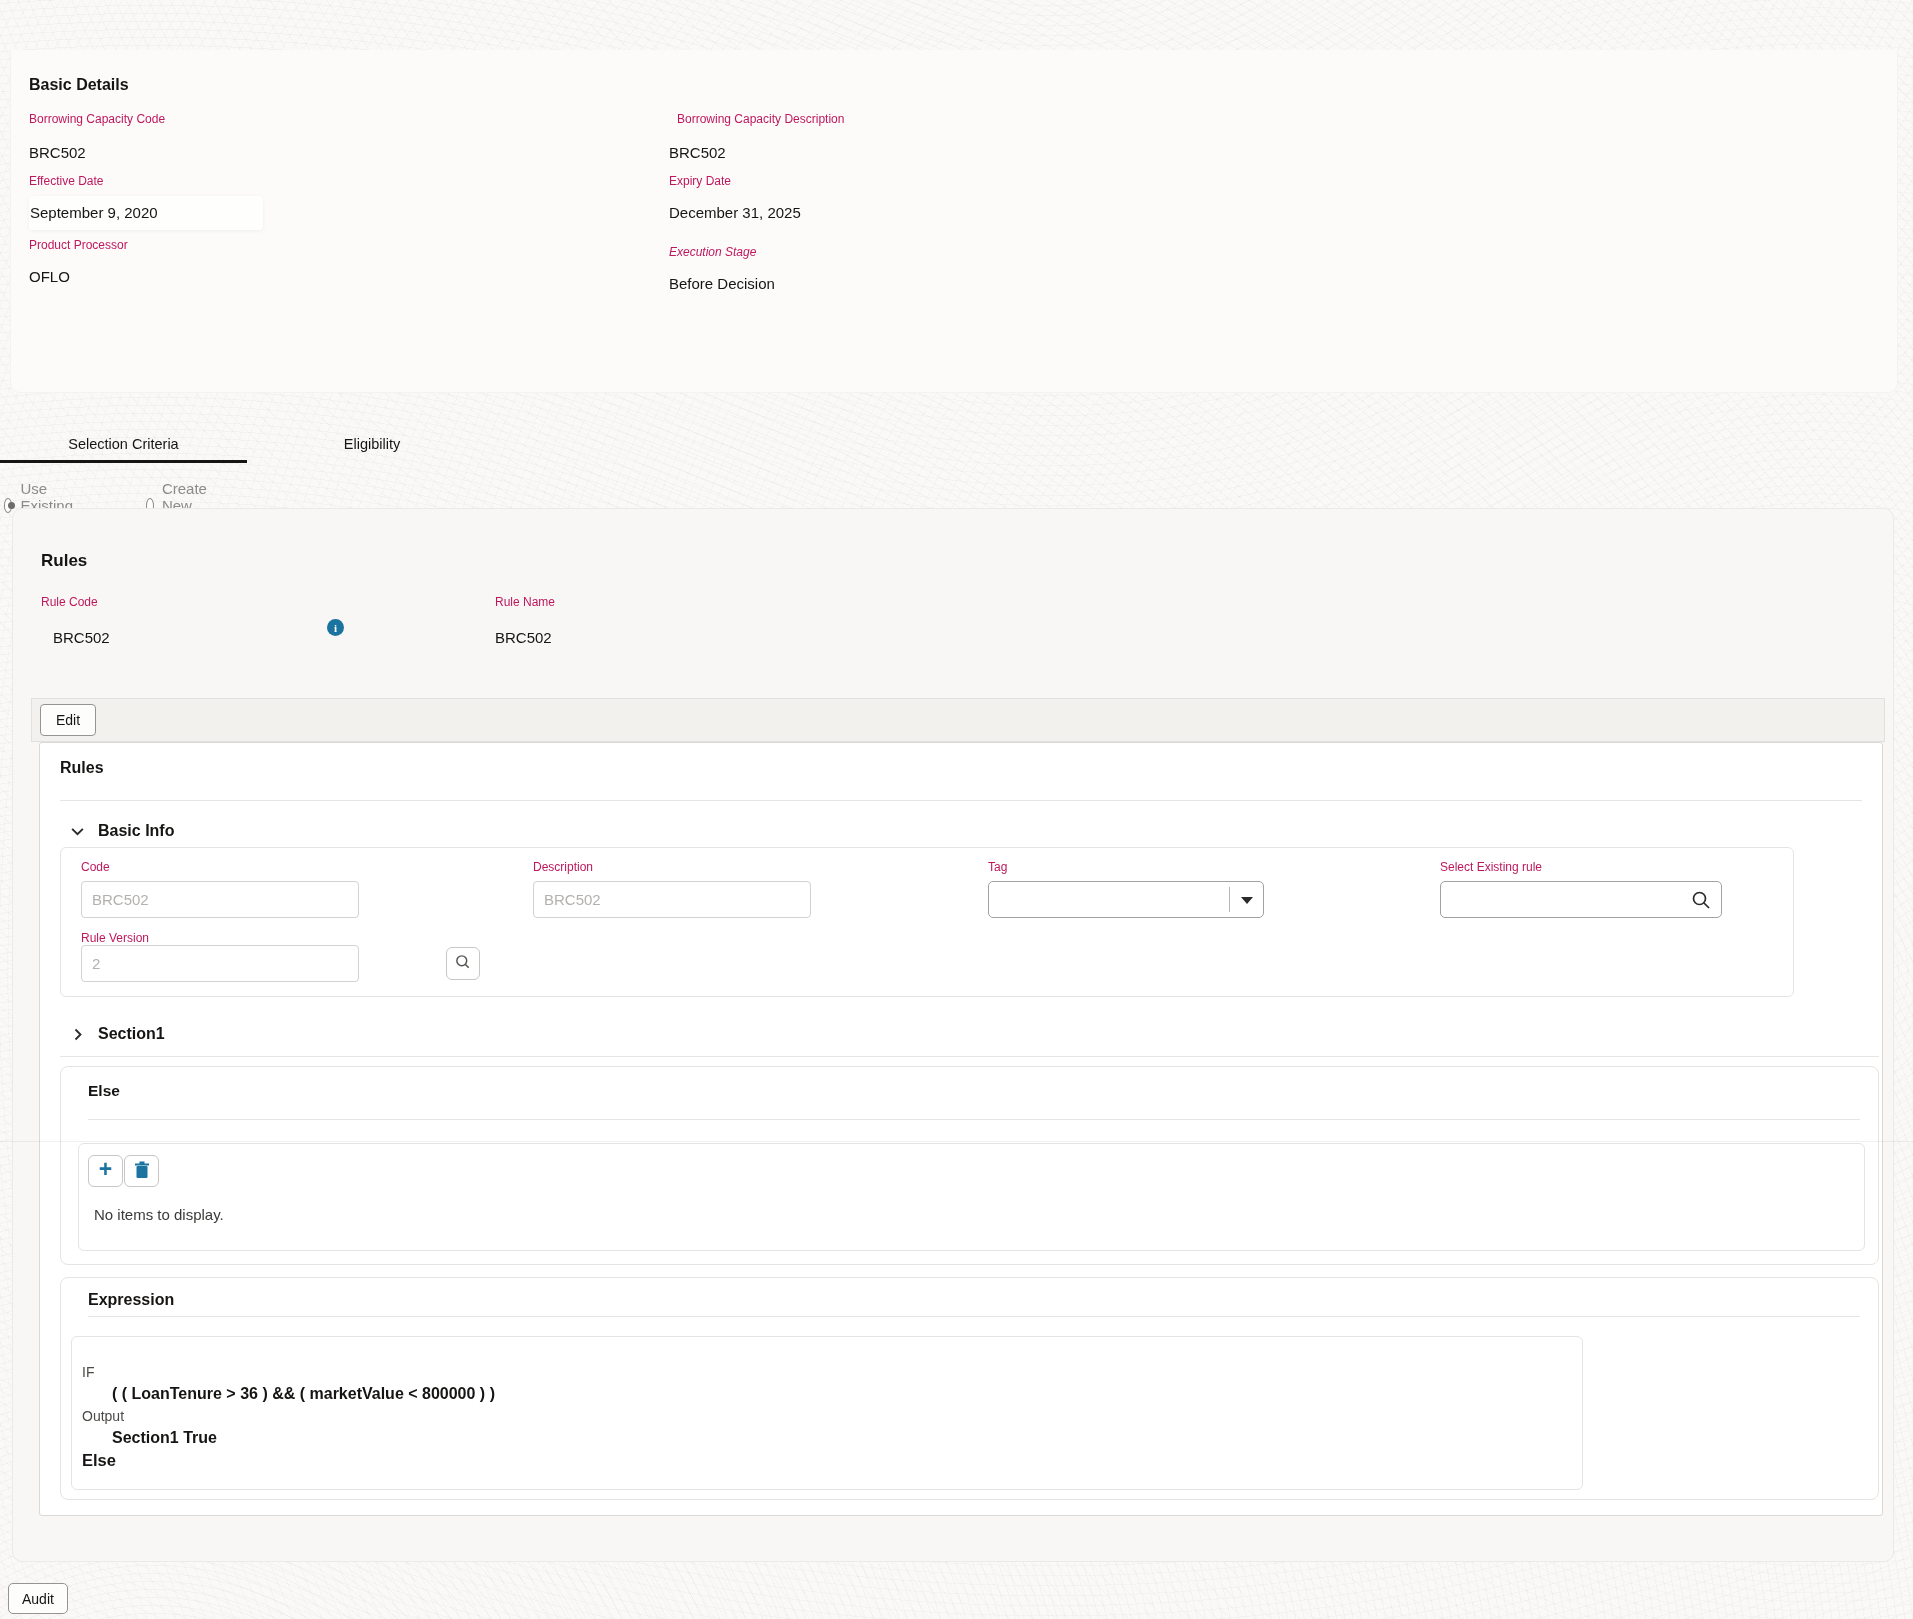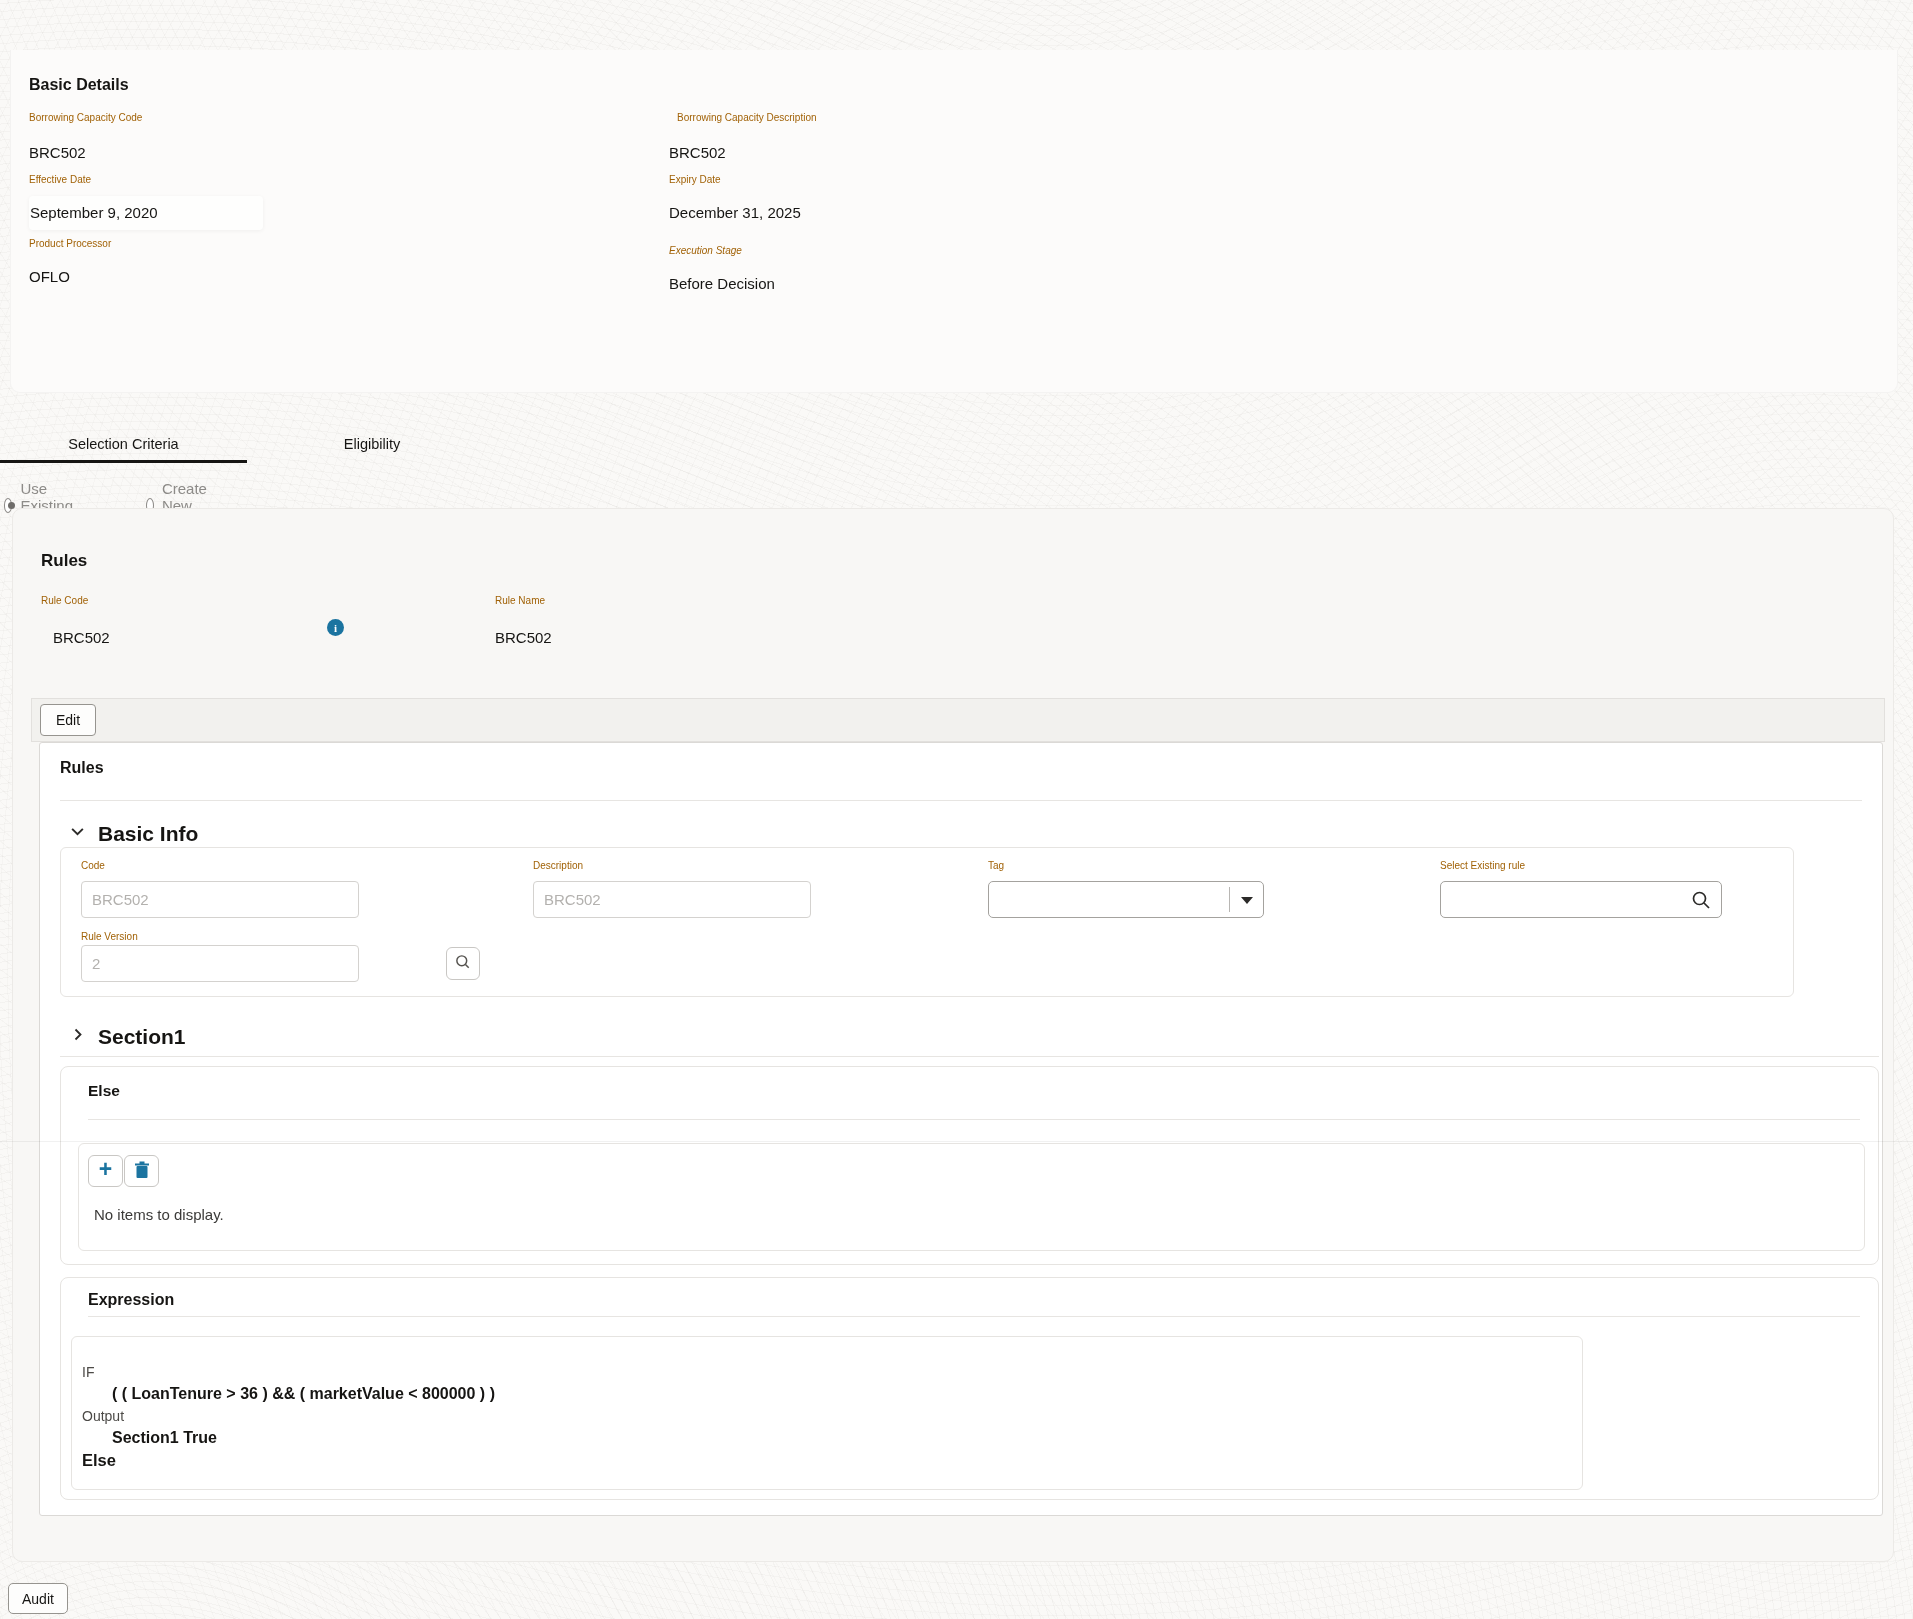--- a/index.html
+++ b/index.html
@@ -18,21 +18,21 @@
 
   
   .hdr { position:absolute; left:0; top:0; width:1913px; height:43px; background:#ffffff; border-bottom:1px solid #d9d7d4; }
   .hdr-title { position:absolute; left:20px; top:9px; font-size:19px; font-weight:700; color:#161513; }
   .winbtn { position:absolute; top:5px; width:30px; height:30px; display:flex; align-items:center; justify-content:center; cursor:pointer; background:transparent; border:0; }
   .close-glyph { font-size:22px; color:#2b2a28; line-height:1; }
 
   
   .card-basic { position:absolute; left:10px; top:50px; width:1888px; height:343px; background:#fcfbfa; border:1px solid rgba(0,0,0,0.03); border-top:0; border-radius:0 0 10px 10px; }
   .sec-heading { font-size:16px; font-weight:700; color:#161513; }
-  .fld-label { font-size:10px; color:#a16207; }
+  .fld-label { font-size:12px; color:#be185d; }
   .fld-value { font-size:15px; color:#161513; }
   .date-hl { background:#fefefd; border-radius:4px; box-shadow:0 1px 4px rgba(0,0,0,0.05); }
 
   
   .tab { position:absolute; top:425px; height:38px; display:flex; align-items:center; justify-content:center; font-size:14.5px; color:#161513; cursor:pointer; }
   .tab.active::after { content:""; position:absolute; left:0; right:0; bottom:0; height:3px; background:#161513; }
 
   
   .radio-row { position:absolute; left:0; top:480px; height:24px; }
   .radio-item { position:absolute; display:flex; align-items:center; gap:8px; color:#8d8b88; font-size:15px; }
@@ -42,21 +42,21 @@
   .card-rules { position:absolute; left:12px; top:508px; width:1882px; height:1054px; background:#f8f7f5; border:1px solid #eceae7; border-radius:10px; }
 
   .info-icon { width:17px; height:17px; border-radius:50%; background:#1b74a0; color:#fff; font-size:11px; font-weight:700; display:flex; align-items:center; justify-content:center; font-family:"Liberation Serif", serif; }
 
   .toolbar { position:absolute; left:18px; top:189px; width:1854px; height:44px; background:#f2f1ee; border:1px solid #e2e0dd; }
   .btn { background:#fdfdfc; border:1px solid #96948f; border-radius:4px; font-size:14px; color:#161513; cursor:pointer; font-family:"Liberation Sans", sans-serif; }
   .edit-btn { position:absolute; left:8px; top:5px; height:32px; padding:0 15px; }
 
   .panel-white { position:absolute; left:26px; top:233px; width:1844px; height:774px; background:#ffffff; border:1px solid #dbd9d6; border-radius:3px; }
   .divider { position:absolute; height:1px; background:#e7e5e2; }
-  .subhead { font-size:21px; font-weight:700; color:#161513; }
+  .subhead { font-size:16px; font-weight:700; color:#161513; }
 
   .fields-box { position:absolute; left:20px; top:104px; width:1734px; height:150px; border:1px solid #e6e4e1; border-radius:6px; }
   .inp { position:absolute; height:37px; background:#fff; border:1px solid #c7c5c2; border-radius:4px; font-size:15px; padding:0 10px; font-family:"Liberation Sans", sans-serif; color:#161513; }
   .inp:disabled { color:#b3b1ae; border-color:#d4d2cf; background:#fff; }
   .combo { position:absolute; height:37px; background:#fff; border:1px solid #a4a29e; border-radius:5px; }
   .combo .cdiv { position:absolute; right:33px; top:5px; bottom:5px; width:1px; background:#b8b6b3; }
   .combo .arr { position:absolute; right:10px; top:15px; width:0; height:0; border-left:6px solid transparent; border-right:6px solid transparent; border-top:7px solid #2b2a28; }
   .search-inp { position:absolute; height:37px; background:#fff; border:1px solid #a4a29e; border-radius:5px; }
   .sq-btn { position:absolute; width:34px; height:33px; background:#fff; border:1px solid #c9c7c4; border-radius:6px; display:flex; align-items:center; justify-content:center; cursor:pointer; }
 

